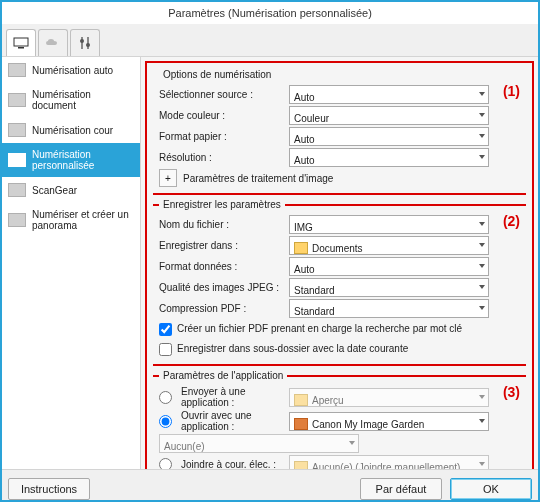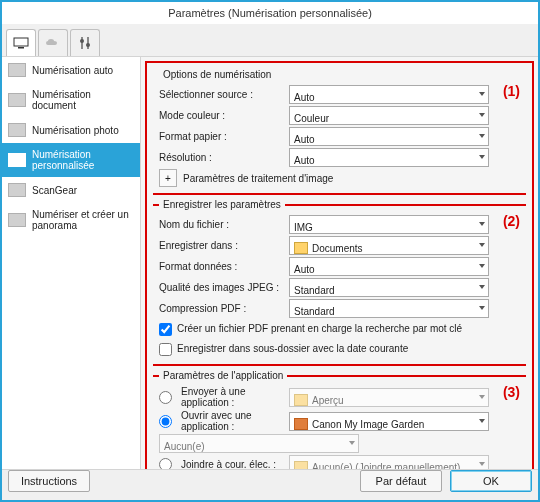--- a/index.html
+++ b/index.html
@@ -24,21 +24,21 @@
 legend{font-size:10px;padding:0 4px;color:#222}
 .row{display:flex;align-items:center;margin:2px 0;min-height:18px}
 .row .label{width:130px;font-size:10px;display:flex;align-items:center;gap:4px}
 .row .control{flex:1;max-width:180px}
 .dropdown{display:flex;align-items:flex-end;height:17px;background:#fff;border:1px solid #a9a9a9;padding:0 14px 0 4px;font-size:10px;position:relative;overflow:hidden;white-space:nowrap;gap:4px}
 .dropdown::after{content:"";position:absolute;right:3px;top:6px;border-left:3px solid transparent;border-right:3px solid transparent;border-top:4px solid #555}
 .folder-icon{width:12px;height:10px;background:#ffd36b;border:1px solid #cfa63d;flex-shrink:0}
 .expand-btn{width:16px;height:16px;border:1px solid #b0b0b0;background:#fafafa;display:inline-flex;align-items:center;justify-content:center;font-size:10px;margin-right:6px}
 input[type=checkbox],input[type=radio]{margin:0 5px 0 0;vertical-align:middle}
 .badge{position:absolute;right:6px;font-weight:bold;color:#d90000;font-size:14px}
-.footer{height:30px;display:flex;align-items:flex-start;padding:0 6px;gap:8px;border-top:1px solid #d4d4d4;background:#f0f0f0}
+.footer{height:30px;display:flex;align-items:flex-end;padding:0 6px;gap:8px;border-top:1px solid #d4d4d4;background:#f0f0f0}
 .footer .spacer{flex:1}
 .btn{height:20px;min-width:80px;background:#f7f7f7;border:1px solid #a9a9a9;font-size:11px;display:flex;align-items:center;justify-content:center;border-radius:2px}
 .btn.default{border:1px solid #2aa3d8;box-shadow:0 0 0 1px #7fd1ef inset}
 svg{display:block}
 </style>
 </head>
 <body>
 <div class="window">
   <div class="titlebar">Paramètres (Numérisation personnalisée)</div>
   <div class="body">
@@ -68,21 +68,21 @@
         <div class="nav-item">
             <span class="nav-icon"></span>
             <span>Numérisation auto</span>
           </div>
         <div class="nav-item">
             <span class="nav-icon"></span>
             <span>Numérisation document</span>
           </div>
         <div class="nav-item">
             <span class="nav-icon"></span>
-            <span>Numérisation photo</span>
+            <span>Numérisation cour</span>
           </div>
         <div class="nav-item selected">
             <span class="nav-icon"></span>
             <span>Numérisation personnalisée</span>
           </div>
         <div class="nav-item">
             <span class="nav-icon"></span>
             <span>ScanGear</span>
           </div>
         <div class="nav-item">

